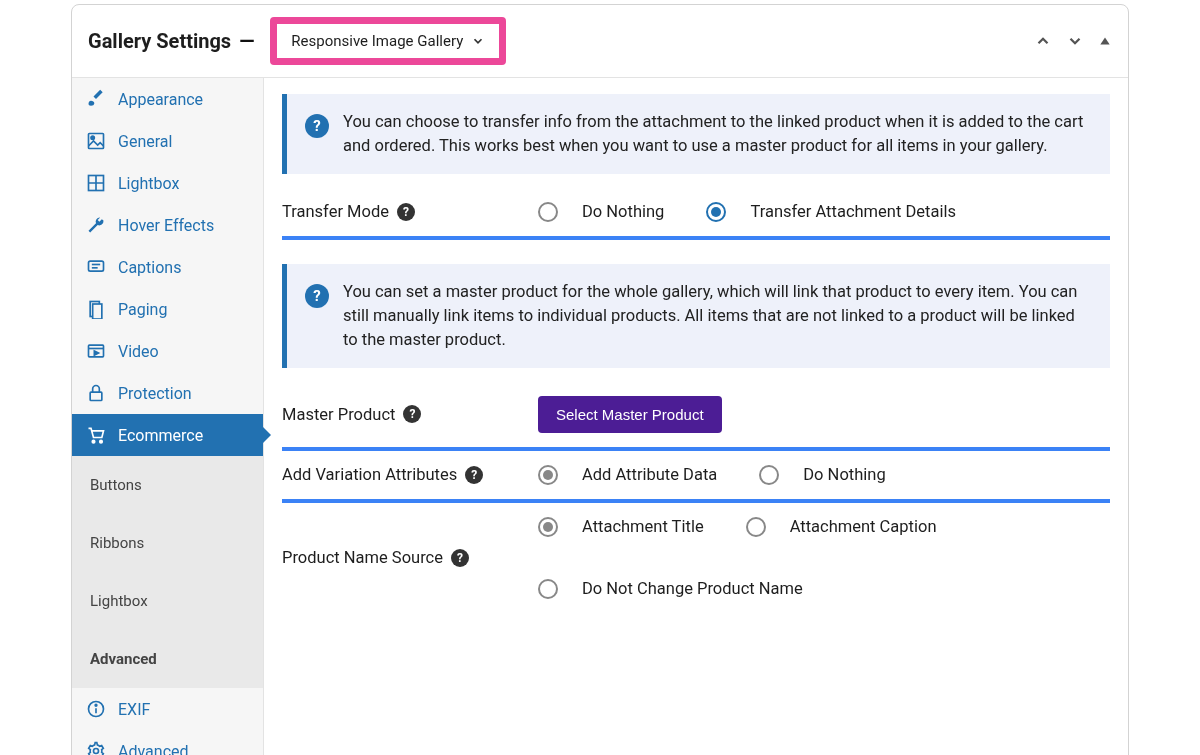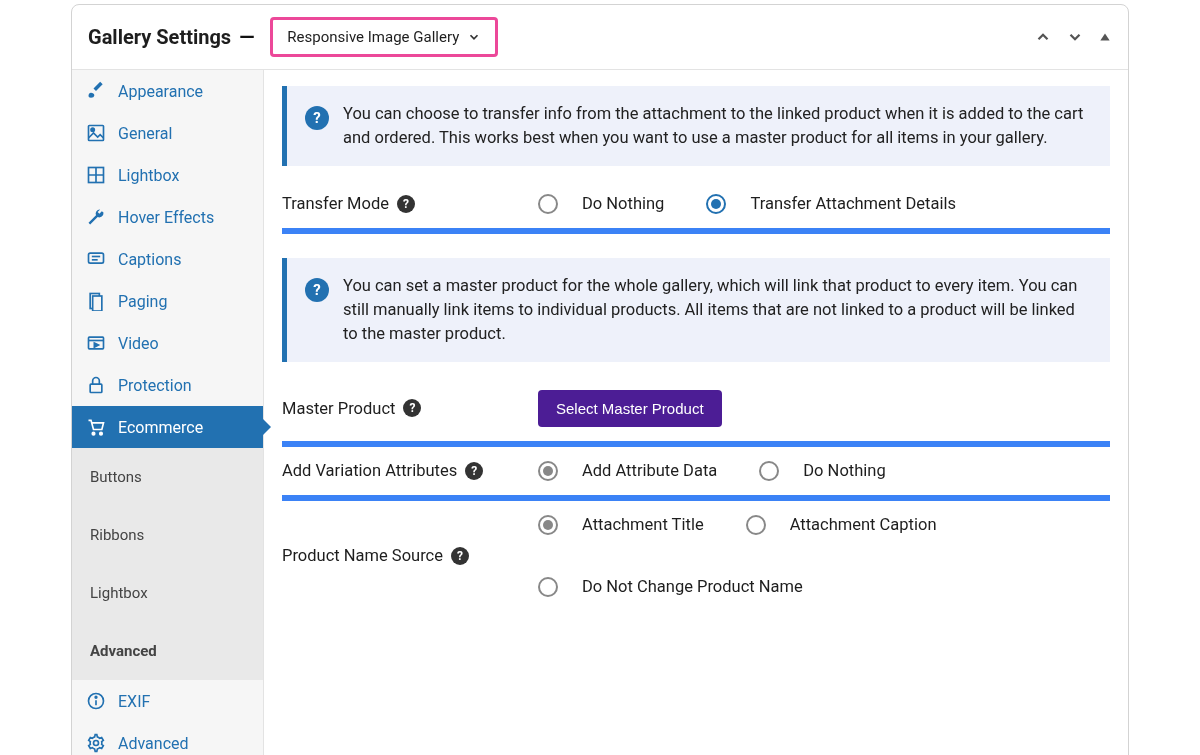--- a/index.html
+++ b/index.html
@@ -1,38 +1,38 @@
 <!DOCTYPE html>
 <html><head>
 <meta charset="utf-8">
 <style>
   * { box-sizing: border-box; margin: 0; padding: 0; }
   body { font-family: -apple-system, BlinkMacSystemFont, "Segoe UI", Roboto, sans-serif; background: #fff; color: #1e1e1e; }
   .panel { border: 1px solid #d3d3d3; border-radius: 8px; width: 1058px; margin: 4px auto; overflow: hidden; }
   .header { display: flex; align-items: center; padding: 12px 16px; border-bottom: 1px solid #e3e3e3; }
   .header-title { font-size: 20px; font-weight: 700; margin-right: 8px; }
   .header-dash { font-size: 20px; font-weight: 700; margin-right: 16px; color: #111; }
-  .dropdown { border: 3px solid #ec4899; border-radius: 4px; padding: 8px 14px; background: #fff; display: flex; align-items: center; gap: 8px; cursor: pointer; font-size: 15px; }
+  .dropdown { border: 7px solid #ec4899; border-radius: 4px; padding: 8px 14px; background: #fff; display: flex; align-items: center; gap: 8px; cursor: pointer; font-size: 15px; }
   .header-spacer { flex: 1; }
   .header-actions { display: flex; gap: 14px; align-items: center; color: #555; }
   .header-actions span { cursor: pointer; font-size: 16px; display:inline-flex; }
   .body { display: flex; }
   .sidebar { width: 192px; background: #f6f6f6; border-right: 1px solid #e3e3e3; }
   .sidebar-item { display: flex; align-items: center; gap: 12px; padding: 11px 14px; color: #2271b1; cursor: pointer; font-size: 16px; }
   .sidebar-item .icon { width: 20px; display: inline-flex; justify-content: center; }
   .sidebar-item.active { background: #2271b1; color: #fff; position: relative; }
   .sidebar-item.active::after { content: ""; position: absolute; right: -8px; top: 50%; transform: translateY(-50%); border-left: 9px solid #2271b1; border-top: 9px solid transparent; border-bottom: 9px solid transparent; }
   .sub-items { background: #e9e9e9; }
   .sub-item { padding: 20px 18px; color: #444; font-size: 15px; cursor: pointer; }
   .sub-item.active { font-weight: 700; }
   .content { flex: 1; padding: 16px 18px 28px 18px; }
   .info-box { background: #eef1fa; border-left: 5px solid #2271b1; padding: 16px 18px; display: flex; gap: 14px; align-items: flex-start; margin-bottom: 14px; }
   .info-icon { width: 24px; height: 24px; border-radius: 50%; background: #2271b1; color: #fff; display: flex; align-items: center; justify-content: center; font-weight: 700; font-size: 15px; flex-shrink: 0; margin-top: 4px;}
   .info-text { font-size: 16.5px; line-height: 1.45; color: #222; }
-  .form-row { display: flex; align-items: center; padding: 14px 0; border-bottom: 6px solid #3b82f6; }
+  .form-row { display: flex; align-items: center; padding: 14px 0; border-bottom: 4px solid #3b82f6; }
   .form-row:last-child { border-bottom: none; }
   .form-label { width: 256px; display: flex; align-items: center; gap: 8px; font-size: 16.5px; }
   .help-icon { width: 18px; height: 18px; border-radius: 50%; background: #333; color: #fff; display: inline-flex; align-items: center; justify-content: center; font-size: 12px; font-weight: 700; cursor: pointer; }
   .form-control { flex: 1; display: flex; gap: 42px; flex-wrap: wrap; align-items: center; }
   .radio-option { display: flex; align-items: center; gap: 24px; font-size: 16.5px; cursor: pointer; }
   .radio { width: 20px; height: 20px; border: 2px solid #888; border-radius: 50%; display: inline-flex; align-items: center; justify-content: center; background: #fff; }
   .radio.selected { border-color: #2271b1; }
   .radio.selected::after { content: ""; width: 10px; height: 10px; background: #2271b1; border-radius: 50%; }
   .radio.gray-selected { border-color: #888; }
   .radio.gray-selected::after { content: ""; width: 10px; height: 10px; background: #888; border-radius: 50%; }

